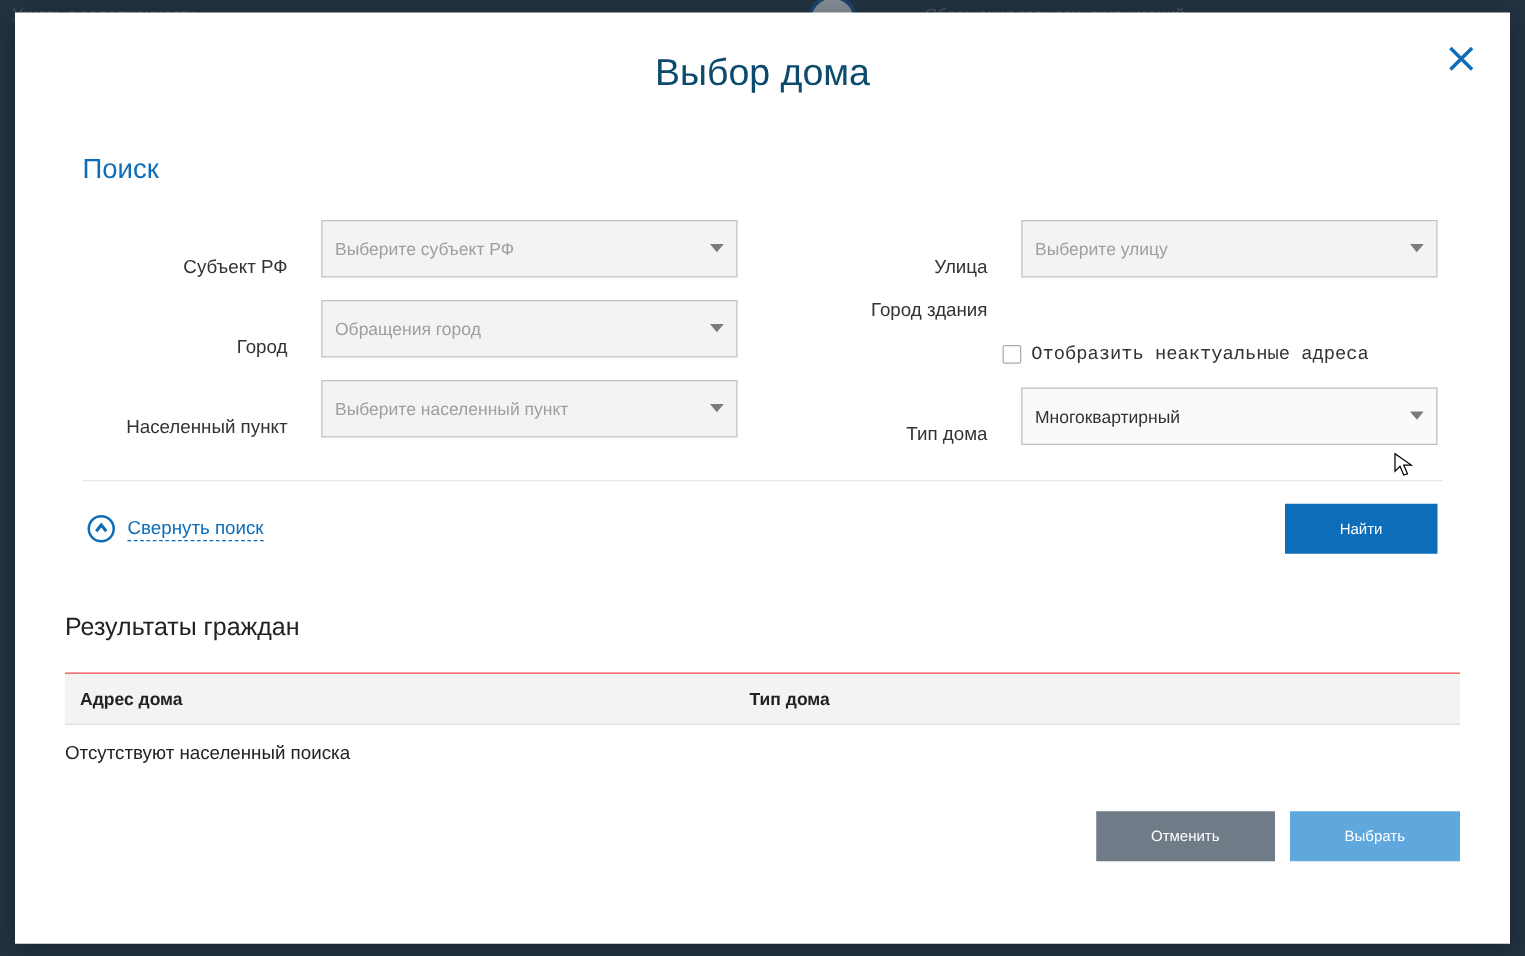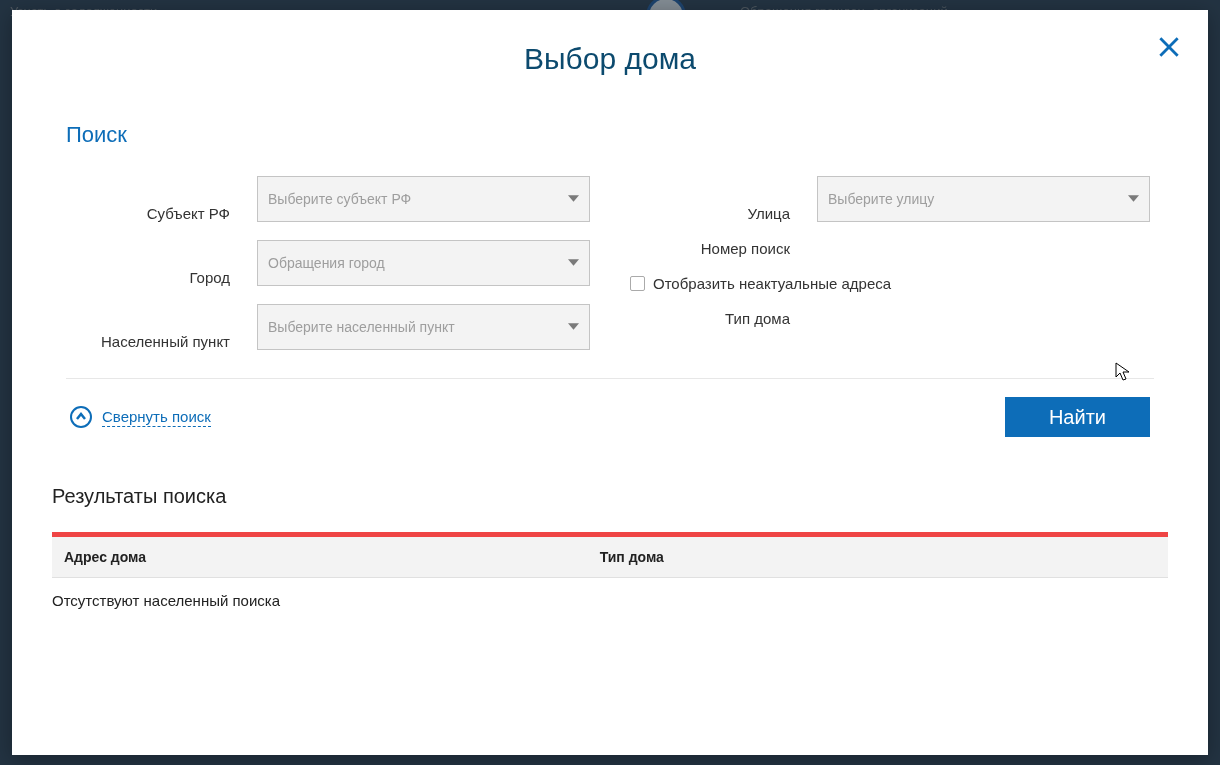--- a/index.html
+++ b/index.html
@@ -101,20 +101,22 @@
       position: absolute;
       right: 10px; top: 50%;
       transform: translateY(-50%);
       color: #7a7a7a;
     }
     .select-box .chev svg { width: 11px; height: 11px; fill: #7a7a7a; }
     .checkbox-row {
       display: flex;
       align-items: center;
       gap: 8px;
+      margin-left: 172px;
+      font-family: Liberation Mono, monospace;
     }
     .checkbox {
       width: 15px; height: 15px;
       border: 1px solid #aaa;
       border-radius: 2px;
       background: #fff;
       cursor: pointer;
     }
     .checkbox-label { font-size: 15px; color: #333; }
     .divider {
@@ -146,21 +148,21 @@
       color: #0d6db8;
       border-bottom: 1px dashed #0d6db8;
       padding-bottom: 1px;
     }
     .btn {
       display: inline-flex;
       align-items: center;
       justify-content: center;
       height: 40px;
       padding: 0 44px;
-      font-size: 20px;
+      font-size: 12px;
       color: #fff;
       border: none;
       cursor: pointer;
       font-family: inherit;
     }
     .btn-primary { background: #0d6db8; }
     .btn-secondary { background: #6f7b87; }
     .btn-light { background: #5fa8de; }
     .results-title {
       font-size: 20px;
@@ -170,21 +172,21 @@
       font-weight: 400;
     }
     .results-table { width: 100%; border-collapse: collapse; }
     .results-table th {
       text-align: left;
       font-size: 14px;
       font-weight: 700;
       color: #222;
       background: #f3f3f3;
       padding: 12px 12px;
-      border-top: 5px solid #ef4444;
+      border-top: 1px solid #ef4444;
       border-bottom: 1px solid #e0e0e0;
     }
     .results-table th:first-child { width: 48%; }
     .empty-row td {
       padding: 14px 0;
       font-size: 15px;
       color: #222;
     }
     .footer-actions {
       display: flex;
@@ -264,66 +266,76 @@
         <label class="form-label">Улица</label>
         <div class="select-box">
           <span class="select-placeholder">Выберите улицу</span>
           <span class="chev"><svg viewBox="0 0 10 10">
                 <path d="M0 2 L5 8 L10 2 Z"></path>
               </svg></span>
         </div>
       </div>
 
       <div class="form-row">
-        <label class="form-label">Номер поиск</label>
+        <label class="form-label">Город здания</label>
       </div>
 
       <div class="checkbox-row">
         <div class="checkbox"></div>
         <span class="checkbox-label">Отобразить неактуальные адреса</span>
       </div>
 
       <div class="form-row">
         <label class="form-label">Тип дома</label>
+        <div class="select-box enabled">
+          <span class="select-value">Многоквартирный</span>
+          <span class="chev"><svg viewBox="0 0 10 10">
+                <path d="M0 2 L5 8 L10 2 Z"></path>
+              </svg></span>
+        </div>
       </div>
 
     </div>
   </div>
 
   <div class="divider"></div>
 
   <div class="search-actions">
     <div class="collapse-link">
       <span class="collapse-icon">
         <svg viewBox="0 0 10 10">
             <path d="M1 7 L5 2 L9 7"></path>
           </svg>
       </span>
       <span class="collapse-text">Свернуть поиск</span>
     </div>
     <button class="btn btn-primary">Найти</button>
   </div>
 
-  <h2 class="results-title">Результаты поиска</h2>
+  <h2 class="results-title">Результаты граждан</h2>
 
   <table class="results-table">
     <thead>
       <tr>
         <th>Адрес дома</th>
         <th>Тип дома</th>
         <th></th>
       </tr>
     </thead>
     <tbody>
       <tr class="empty-row">
         <td colspan="3">Отсутствуют населенный поиска</td>
       </tr>
     </tbody>
   </table>
 
+  <div class="footer-actions">
+    <button class="btn btn-secondary">Отменить</button>
+    <button class="btn btn-light">Выбрать</button>
+  </div>
 
 </div>
 
 <div class="cursor">
   <svg viewBox="0 0 16 20">
       <path d="M1 1 L1 15 L5 11 L8 18 L11 17 L8 10 L14 10 Z" fill="#fff" stroke="#000" stroke-width="1"></path>
     </svg>
 </div>
 
 </body></html>

